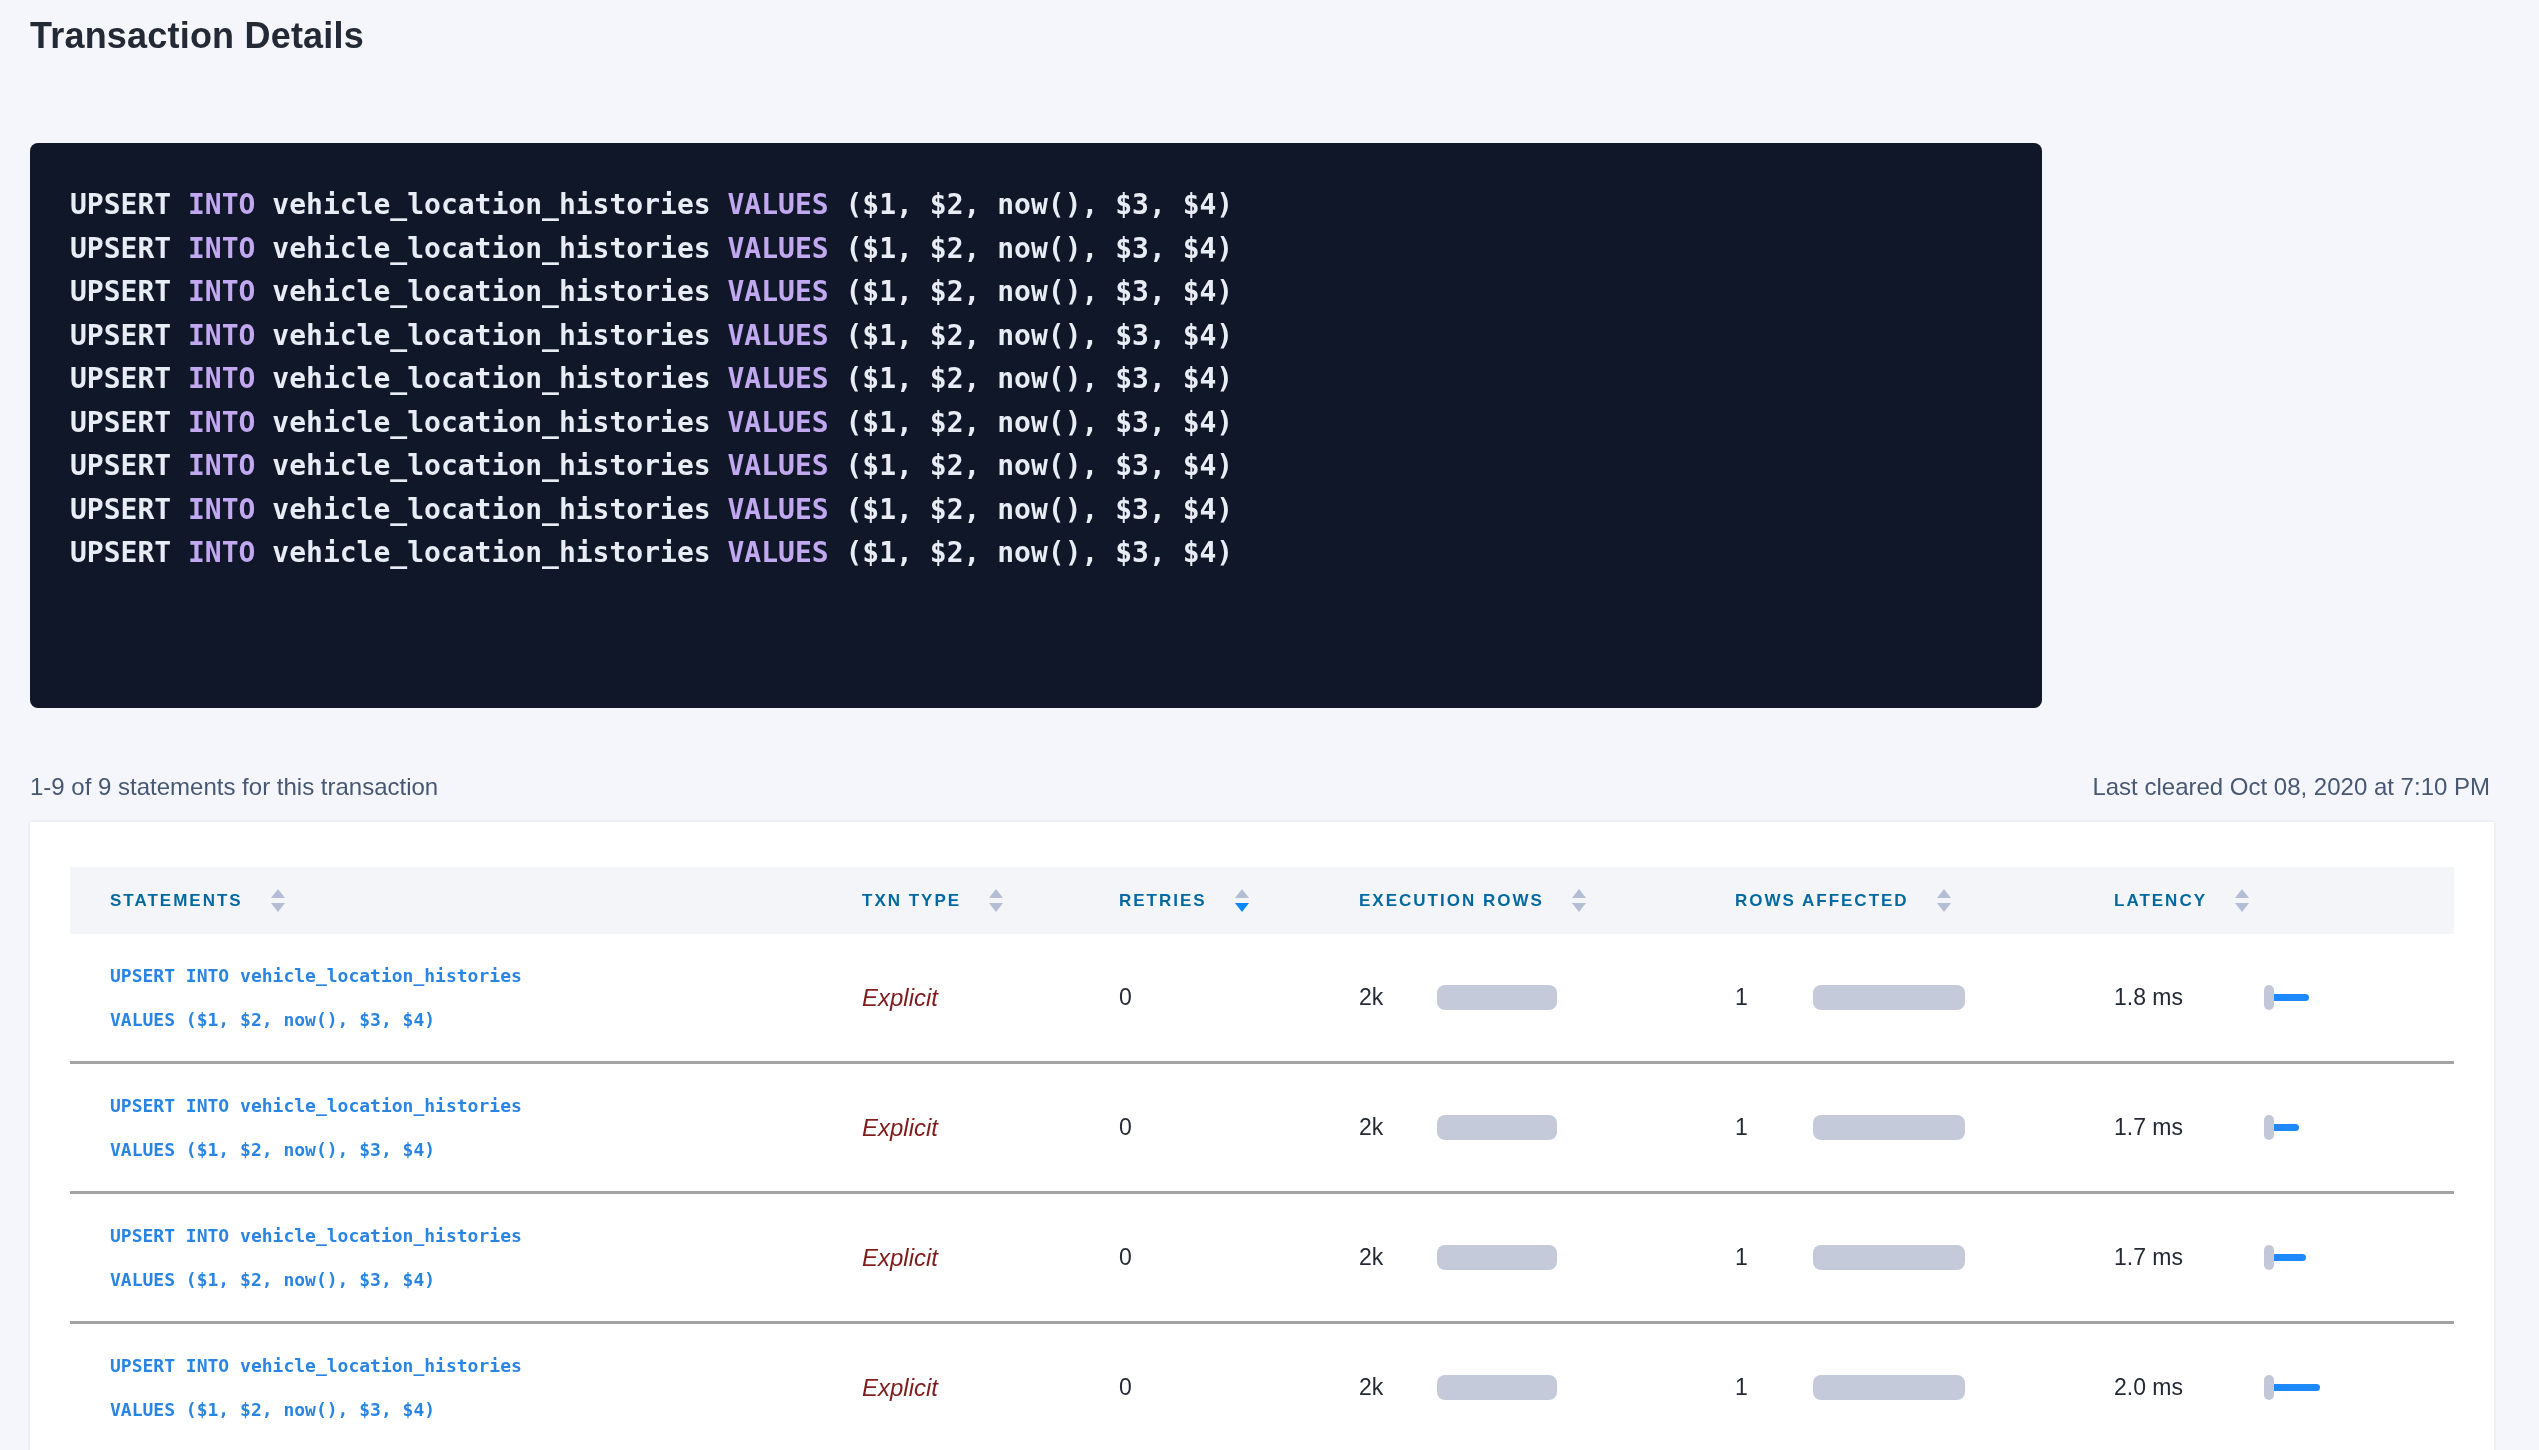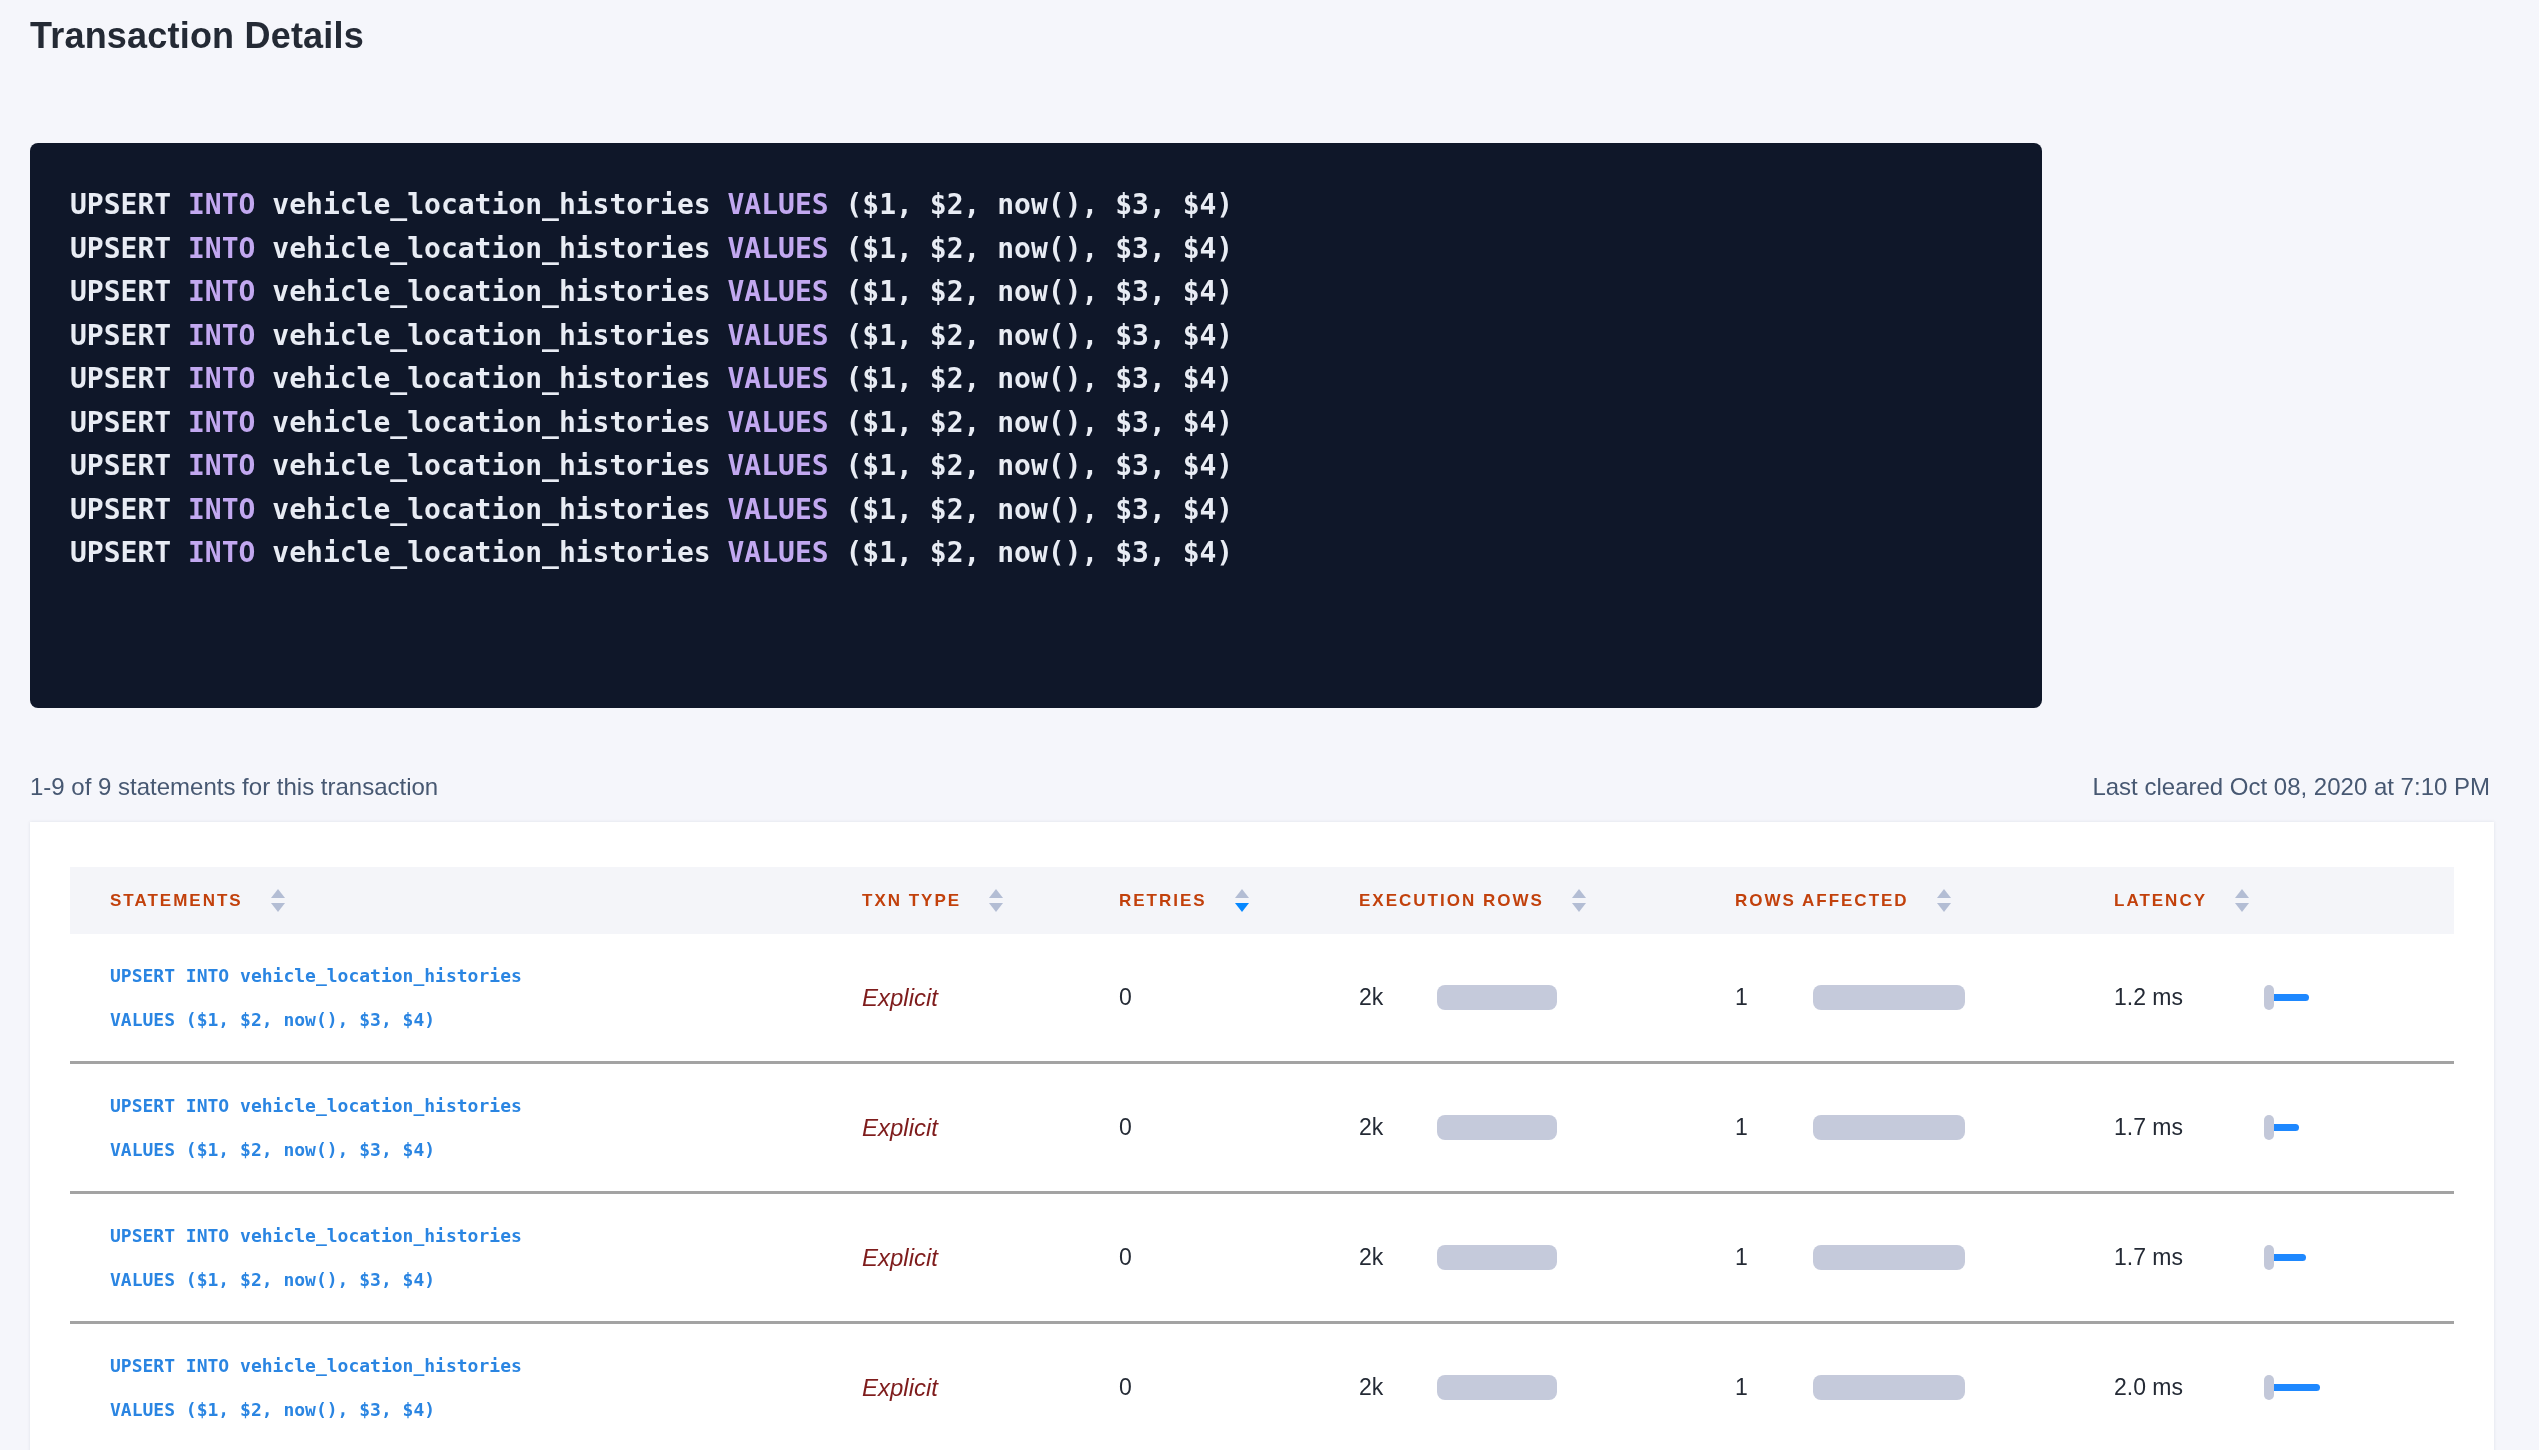--- a/index.html
+++ b/index.html
@@ -69,21 +69,21 @@
     height:67px;
     background:#f4f5f9;
   }
   .th {
     display:flex;
     align-items:center;
     gap:28px;
     font-size:17px;
     font-weight:bold;
     letter-spacing:2px;
-    color:#c2410c;
+    color:#0369a1;
     white-space:nowrap;
     cursor:pointer;
   }
   .th.first { padding-left:40px; }
   .sort-arrows {
     display:flex;
     flex-direction:column;
     gap:5px;
   }
   .arr-up {
@@ -221,21 +221,21 @@
           <div class="num">0</div>
           <div class="bar-cell">
             <span class="bar-label">2k</span>
             <div class="gray-bar" style="width: 120px;"></div>
           </div>
           <div class="bar-cell">
             <span class="bar-label">1</span>
             <div class="gray-bar" style="width: 152px;"></div>
           </div>
           <div class="latency-cell">
-            <span class="lat-label">1.2 ms</span>
+            <span class="lat-label">1.8 ms</span>
             <div class="lat-chart">
               <div class="lat-bar" style="width: 45px;"></div>
               <div class="lat-pill"></div>
             </div>
           </div>
         </div>
         <div class="grid tr">
           <div class="statement-cell">
             <a class="statement-link"><div>UPSERT INTO vehicle_location_histories</div><div>VALUES ($1, $2, now(), $3, $4)</div></a>
           </div>

